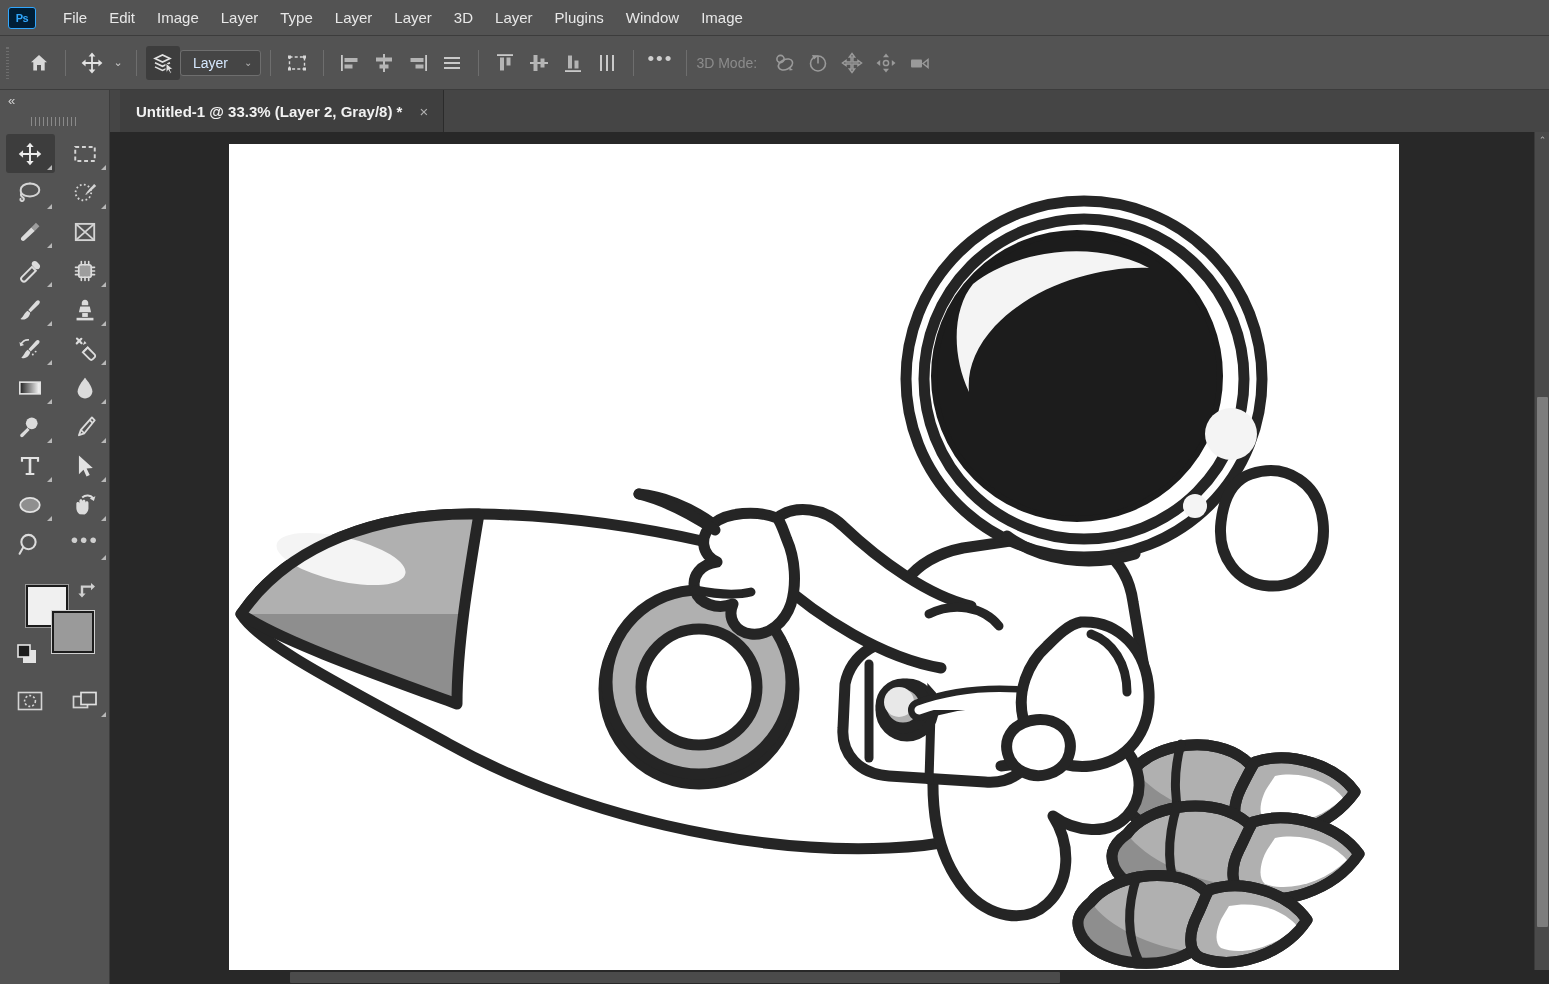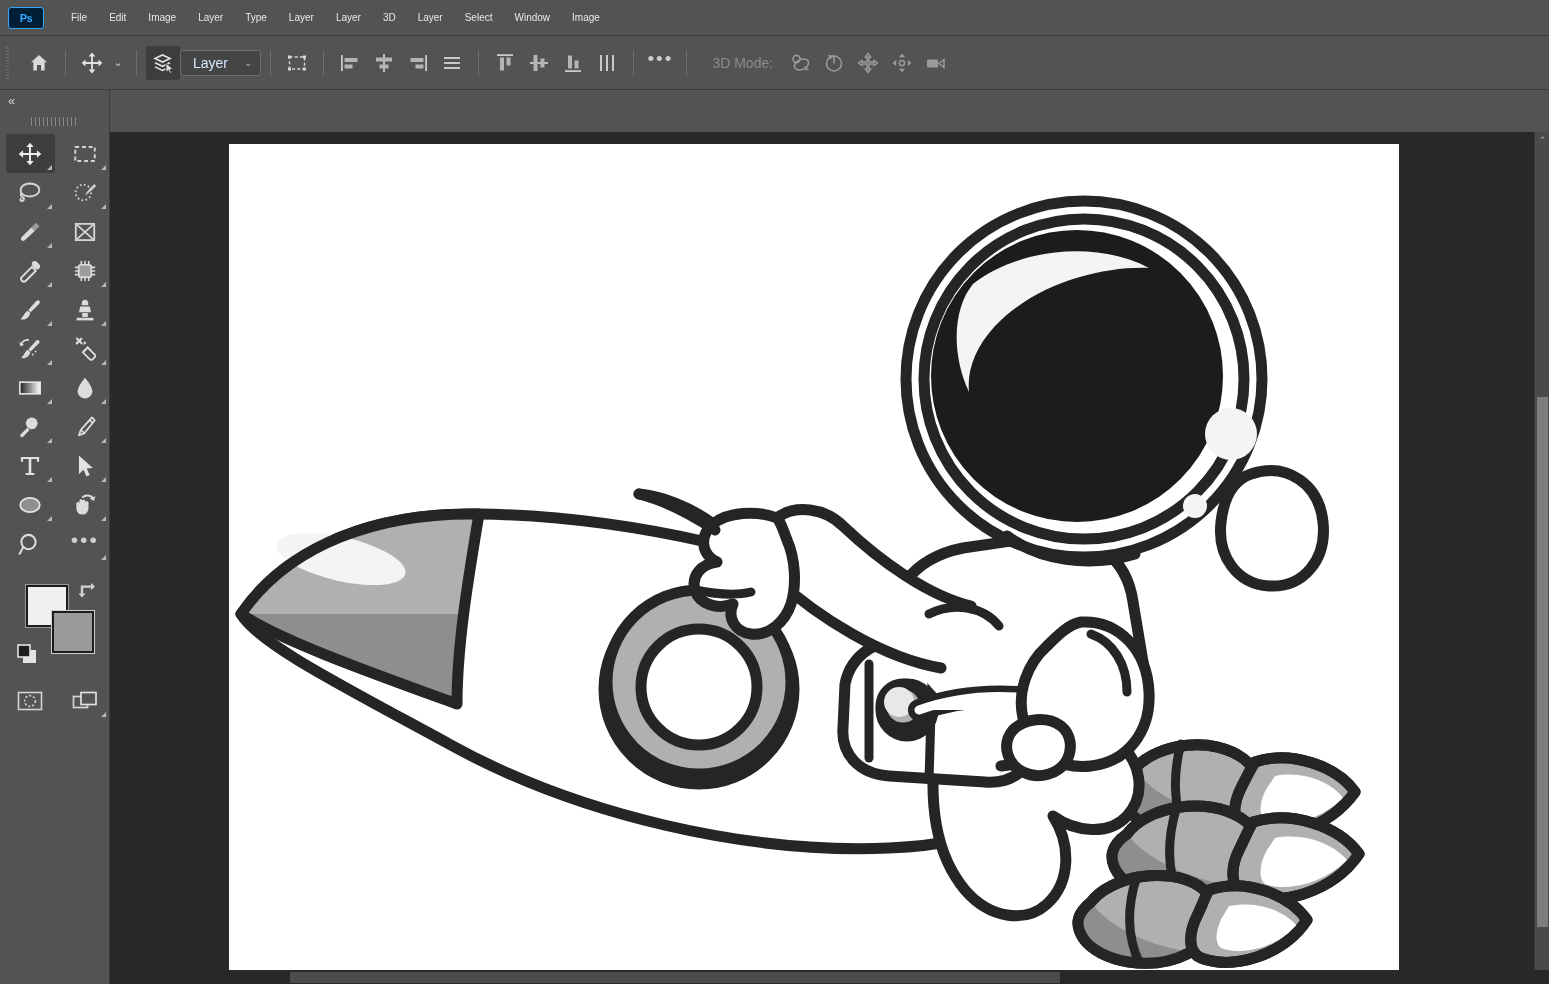--- a/index.html
+++ b/index.html
@@ -13,29 +13,29 @@
   #app { position: relative; width: 1549px; height: 984px; }
 
   
   .menubar {
     position: absolute; left: 0; top: 0; width: 1549px; height: 36px;
     background: #535353;
     display: flex; align-items: center;
     border-bottom: 1px solid #3c3c3c;
   }
   .ps-logo {
-    width: 36px; height: 22px; margin-left: 8px; margin-right: 16px;
+    width: 28px; height: 22px; margin-left: 8px; margin-right: 16px;
     background: #001e36; border: 1px solid #31a8ff; border-radius: 3px;
     display: flex; align-items: center; justify-content: center;
     color: #31a8ff; font-size: 11px; font-weight: bold;
     font-family: "Liberation Sans", sans-serif;
     letter-spacing: -0.5px;
   }
   .menu-item {
-    color: #e8e8e8; font-size: 10px; padding: 4px 11px;
+    color: #e8e8e8; font-size: 15px; padding: 4px 11px;
     cursor: default; white-space: nowrap;
   }
 
   
   .optionsbar {
     position: absolute; left: 0; top: 36px; width: 1549px; height: 54px;
     background: #535353;
     display: flex; align-items: center;
     border-bottom: 1px solid #3c3c3c;
   }
@@ -53,21 +53,21 @@
   }
   .opt-btn.active { background: #3d3d3d; }
   .opt-caret { color: #c8c8c8; font-size: 11px; width: 18px; text-align: center; }
   .layer-select {
     height: 26px; min-width: 80px; border: 1px solid #6e6e6e; border-radius: 3px;
     background: #454545; color: #d6e9ff; font-size: 14px;
     display: flex; align-items: center; padding: 0 8px 0 12px; gap: 16px;
   }
   .layer-select .lc { color: #b4b4b4; font-size: 10px; }
   .dots { color: #cfcfcf; font-size: 19px; letter-spacing: 2px; line-height: 0; padding-bottom: 7px; }
-  .mode3d-label { color: #8c8c8c; font-size: 14px; margin: 0 10px 0 16px; white-space: nowrap; }
+  .mode3d-label { color: #8c8c8c; font-size: 14px; margin: 0 10px 0 0; white-space: nowrap; }
 
   
   .tabstrip {
     position: absolute; left: 110px; top: 90px; width: 1439px; height: 42px;
     background: #454545;
   }
   .doc-tab {
     position: absolute; left: 10px; top: 0; height: 42px;
     background: #3f3f3f;
     display: flex; align-items: center; padding: 0 12px 0 16px; gap: 14px;
@@ -169,21 +169,21 @@
     <div class="ps-logo">Ps</div>
     <div class="menu-item">File</div>
     <div class="menu-item">Edit</div>
     <div class="menu-item">Image</div>
     <div class="menu-item">Layer</div>
     <div class="menu-item">Type</div>
     <div class="menu-item">Layer</div>
     <div class="menu-item">Layer</div>
     <div class="menu-item">3D</div>
     <div class="menu-item">Layer</div>
-    <div class="menu-item">Select</div>
+    <div class="menu-item">Plugins</div>
     <div class="menu-item">Window</div>
     <div class="menu-item">Image</div>
   </div>
 
   <div class="optionsbar">
     <div class="opt-grip"></div>
 
     <div class="opt-btn" style="margin-left:8px">
       <svg width="22" height="22" viewBox="0 0 22 22">
         <path d="M11 3 L3 10.2 L5.3 10.2 L5.3 18.5 L9 18.5 L9 13 L13 13 L13 18.5 L16.7 18.5 L16.7 10.2 L19 10.2 Z" fill="#d8d8d8"></path>
@@ -328,20 +328,26 @@
       </svg>
     </div>
     <div class="opt-btn">
       <svg width="24" height="24" viewBox="0 0 24 24">
         <rect x="3" y="8.5" width="11" height="8" rx="1" fill="#9a9a9a"></rect>
         <path d="M15 12.5 L20 8.5 L20 16.5 Z" fill="none" stroke="#9a9a9a" stroke-width="1.5"></path>
       </svg>
     </div>
   </div>
 
+  <div class="tabstrip">
+    <div class="doc-tab">
+      <span class="doc-tab-title">Untitled-1 @ 33.3% (Layer 2, Gray/8) *</span>
+      <span class="tab-close">×</span>
+    </div>
+  </div>
 
   <div class="toolpanel">
     <div class="tp-header">
       <span class="tp-collapse">«</span>
     </div>
     <div class="tp-grip">
         <i></i>
       </div>
 
     <div class="toolgrid">

